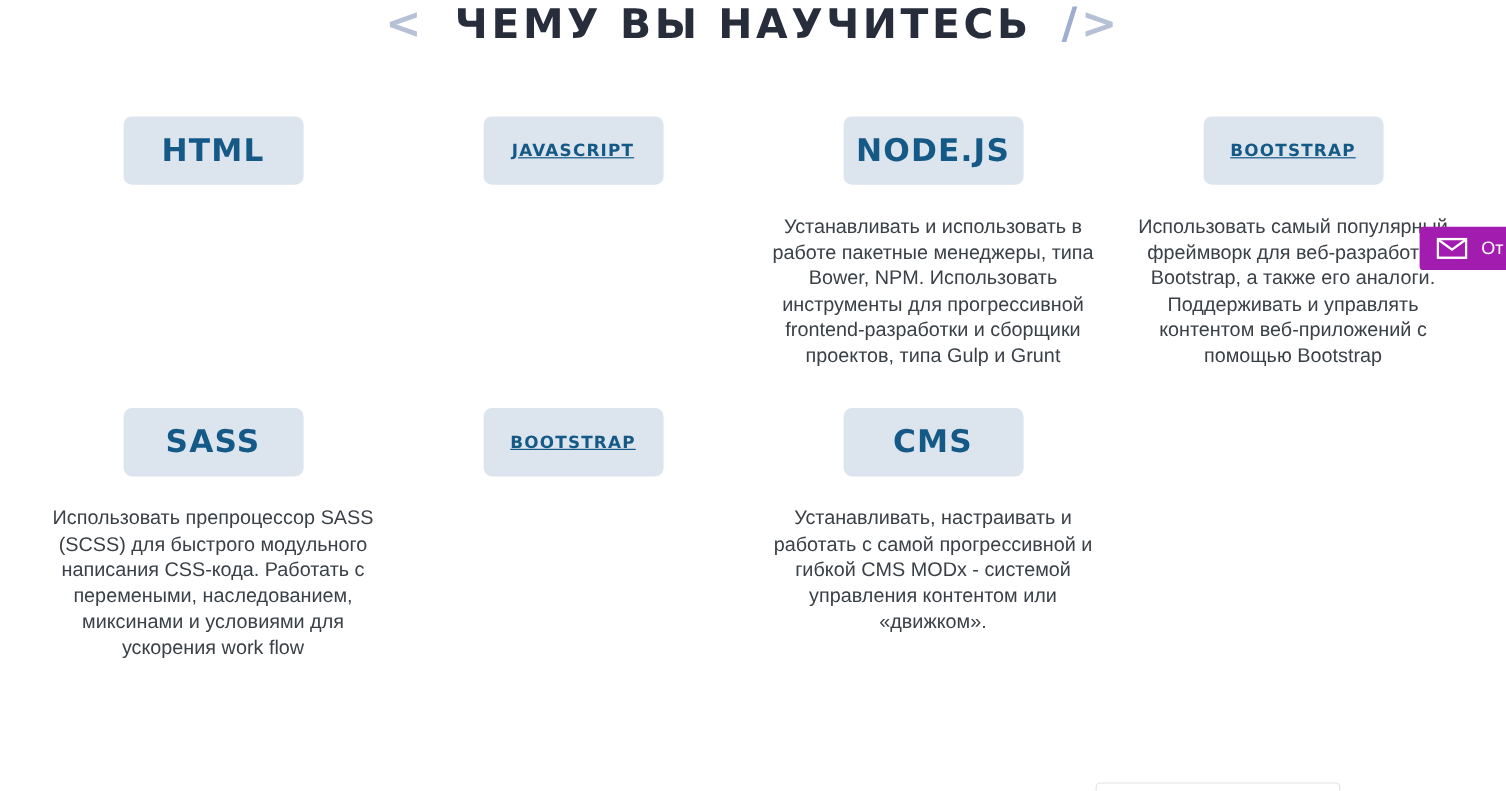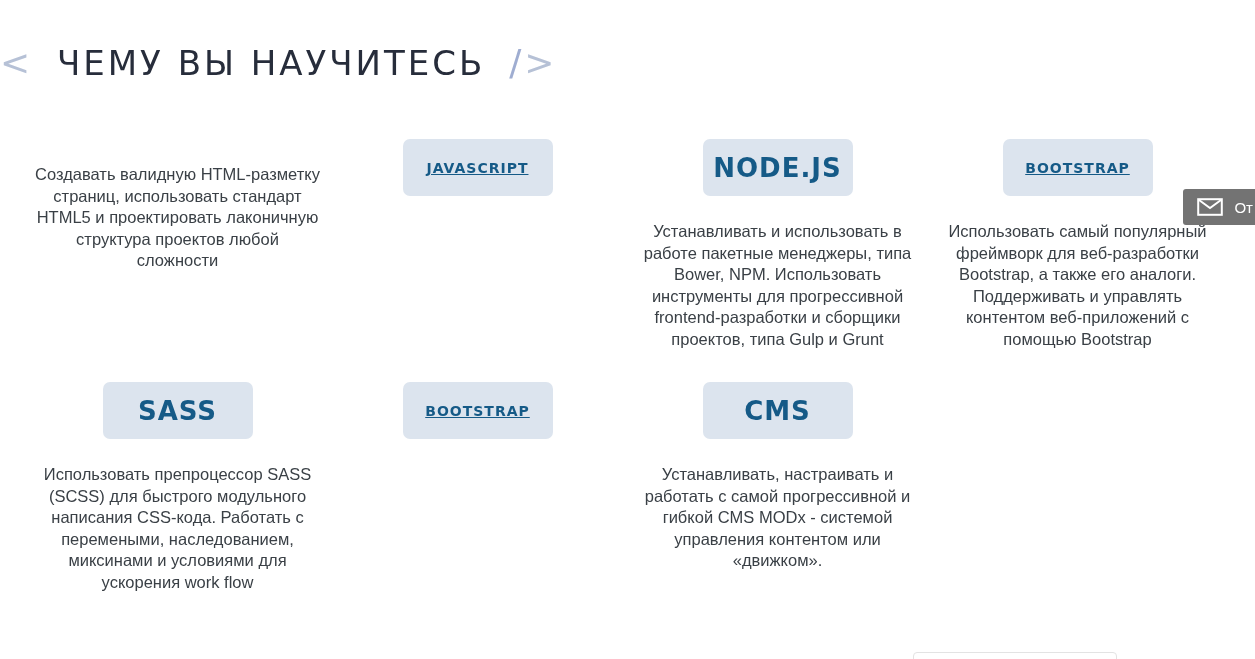--- a/index.html
+++ b/index.html
@@ -8,24 +8,23 @@
     position: relative;
     overflow: hidden;
     background: #ffffff;
     font-family: "Liberation Sans", sans-serif;
     color: #3a4046;
   }
   .page { position: relative; width: 1255px; height: 659px; }
 
   
   .header {
-    padding-top: 42px;
-    text-align: left;
+    text-align: center;
     font-family: "DejaVu Sans", sans-serif;
-    font-weight: normal;
+    font-weight: bold;
     font-size: 34px;
     letter-spacing: 3px;
     white-space: nowrap;
   }
   .header .bracket { color: #b6c1d6; font-size: 36px; }
   .header .slash { color: #9fadd1; font-size: 36px; }
   .header .title-text { color: #272d3b; margin: 0 10px; }
 
   
   .grid {
@@ -63,21 +62,21 @@
     line-height: 21.5px;
     color: #3a4046;
   }
 
   
   .feedback-tab {
     position: absolute;
     top: 189px;
     right: 0;
     height: 36px;
-    background: #737373;
+    background: #a21caf;
     color: #ffffff;
     display: flex;
     align-items: center;
     gap: 11px;
     padding: 0 2px 0 14px;
     border-radius: 3px 0 0 3px;
     font-size: 15px;
     cursor: pointer;
     overflow: hidden;
   }
@@ -102,21 +101,21 @@
 
   <h1 class="header">
     <span class="bracket">&lt;</span>
     <span class="title-text">ЧЕМУ ВЫ НАУЧИТЕСЬ</span>
     <span class="slash">/</span><span class="bracket">&gt;</span>
   </h1>
 
   <div class="grid">
 
     <div class="cell">
-      <p class="desc">Создавать валидную HTML-разметку страниц, использовать стандарт HTML5 и проектировать лаконичную структура проектов любой сложности</p>
+      <div class="badge">HTML</div>
     </div>
 
 
     <div class="cell">
       <div class="badge small">JAVASCRIPT</div>
     </div>
 
     <div class="cell">
       <div class="badge">NODE.JS</div>
       <p class="desc">Устанавливать и использовать в работе пакетные менеджеры, типа Bower, NPM. Использовать инструменты для прогрессивной frontend-разработки и сборщики проектов, типа Gulp и Grunt</p>

